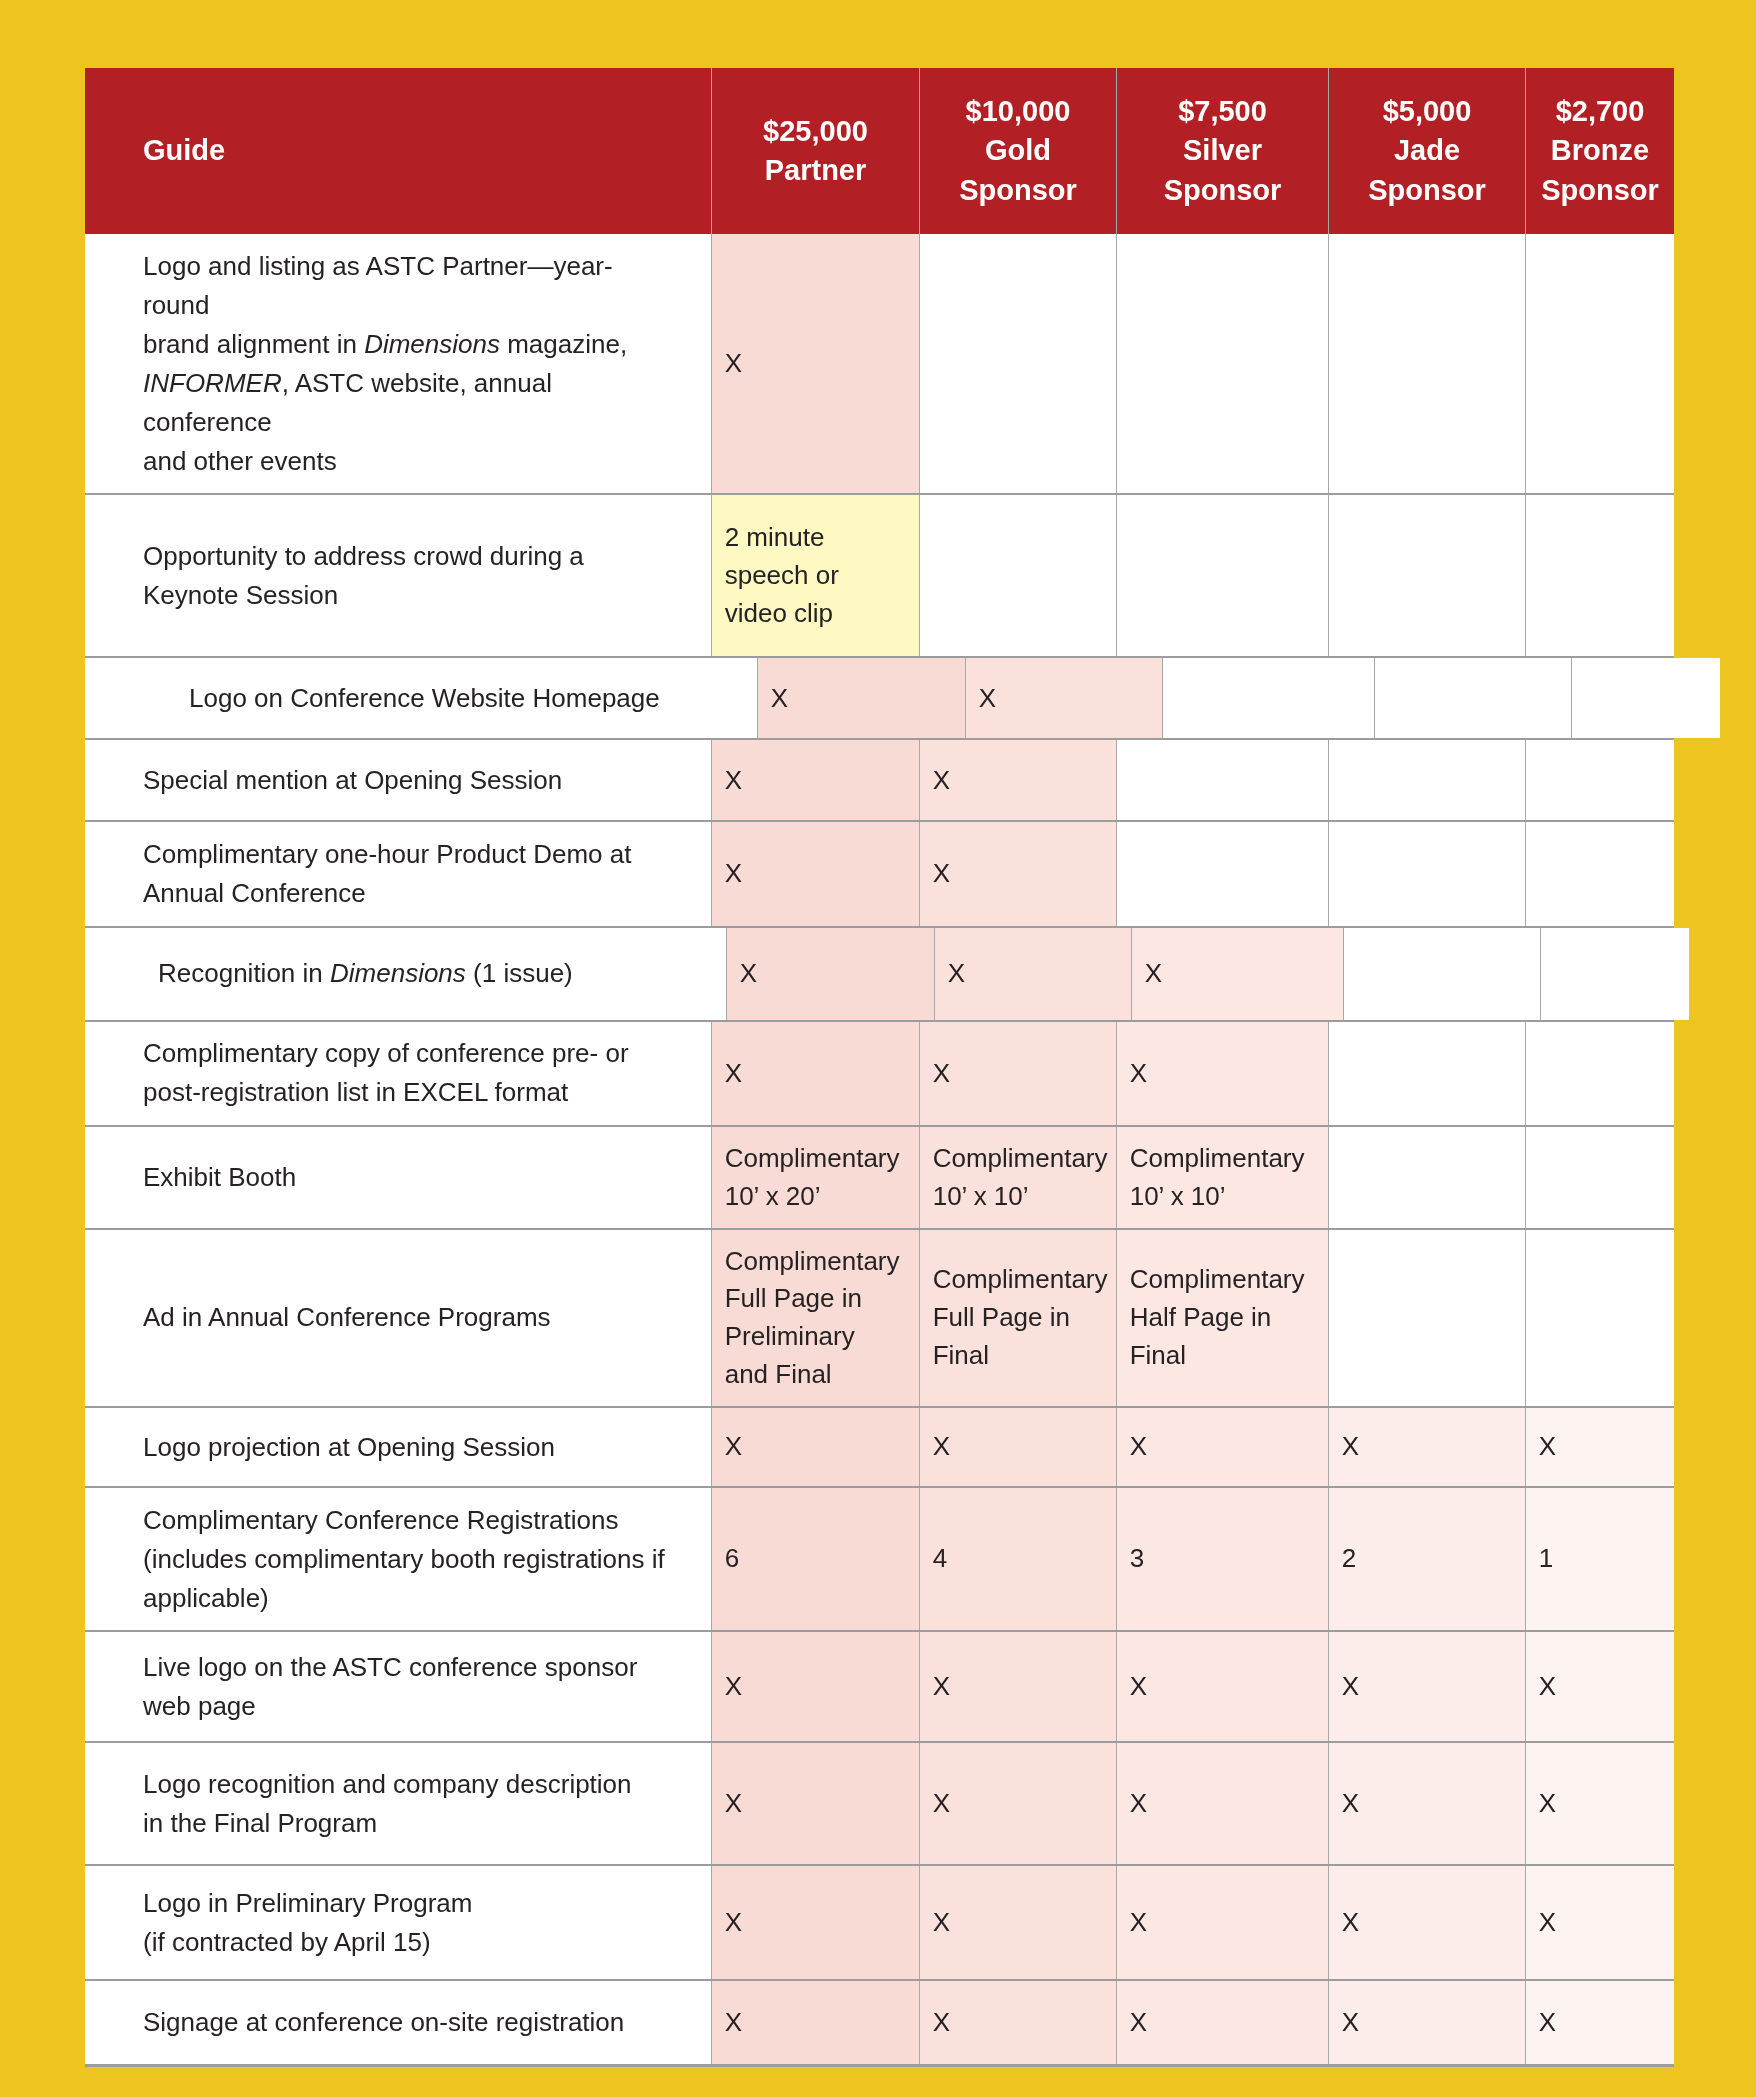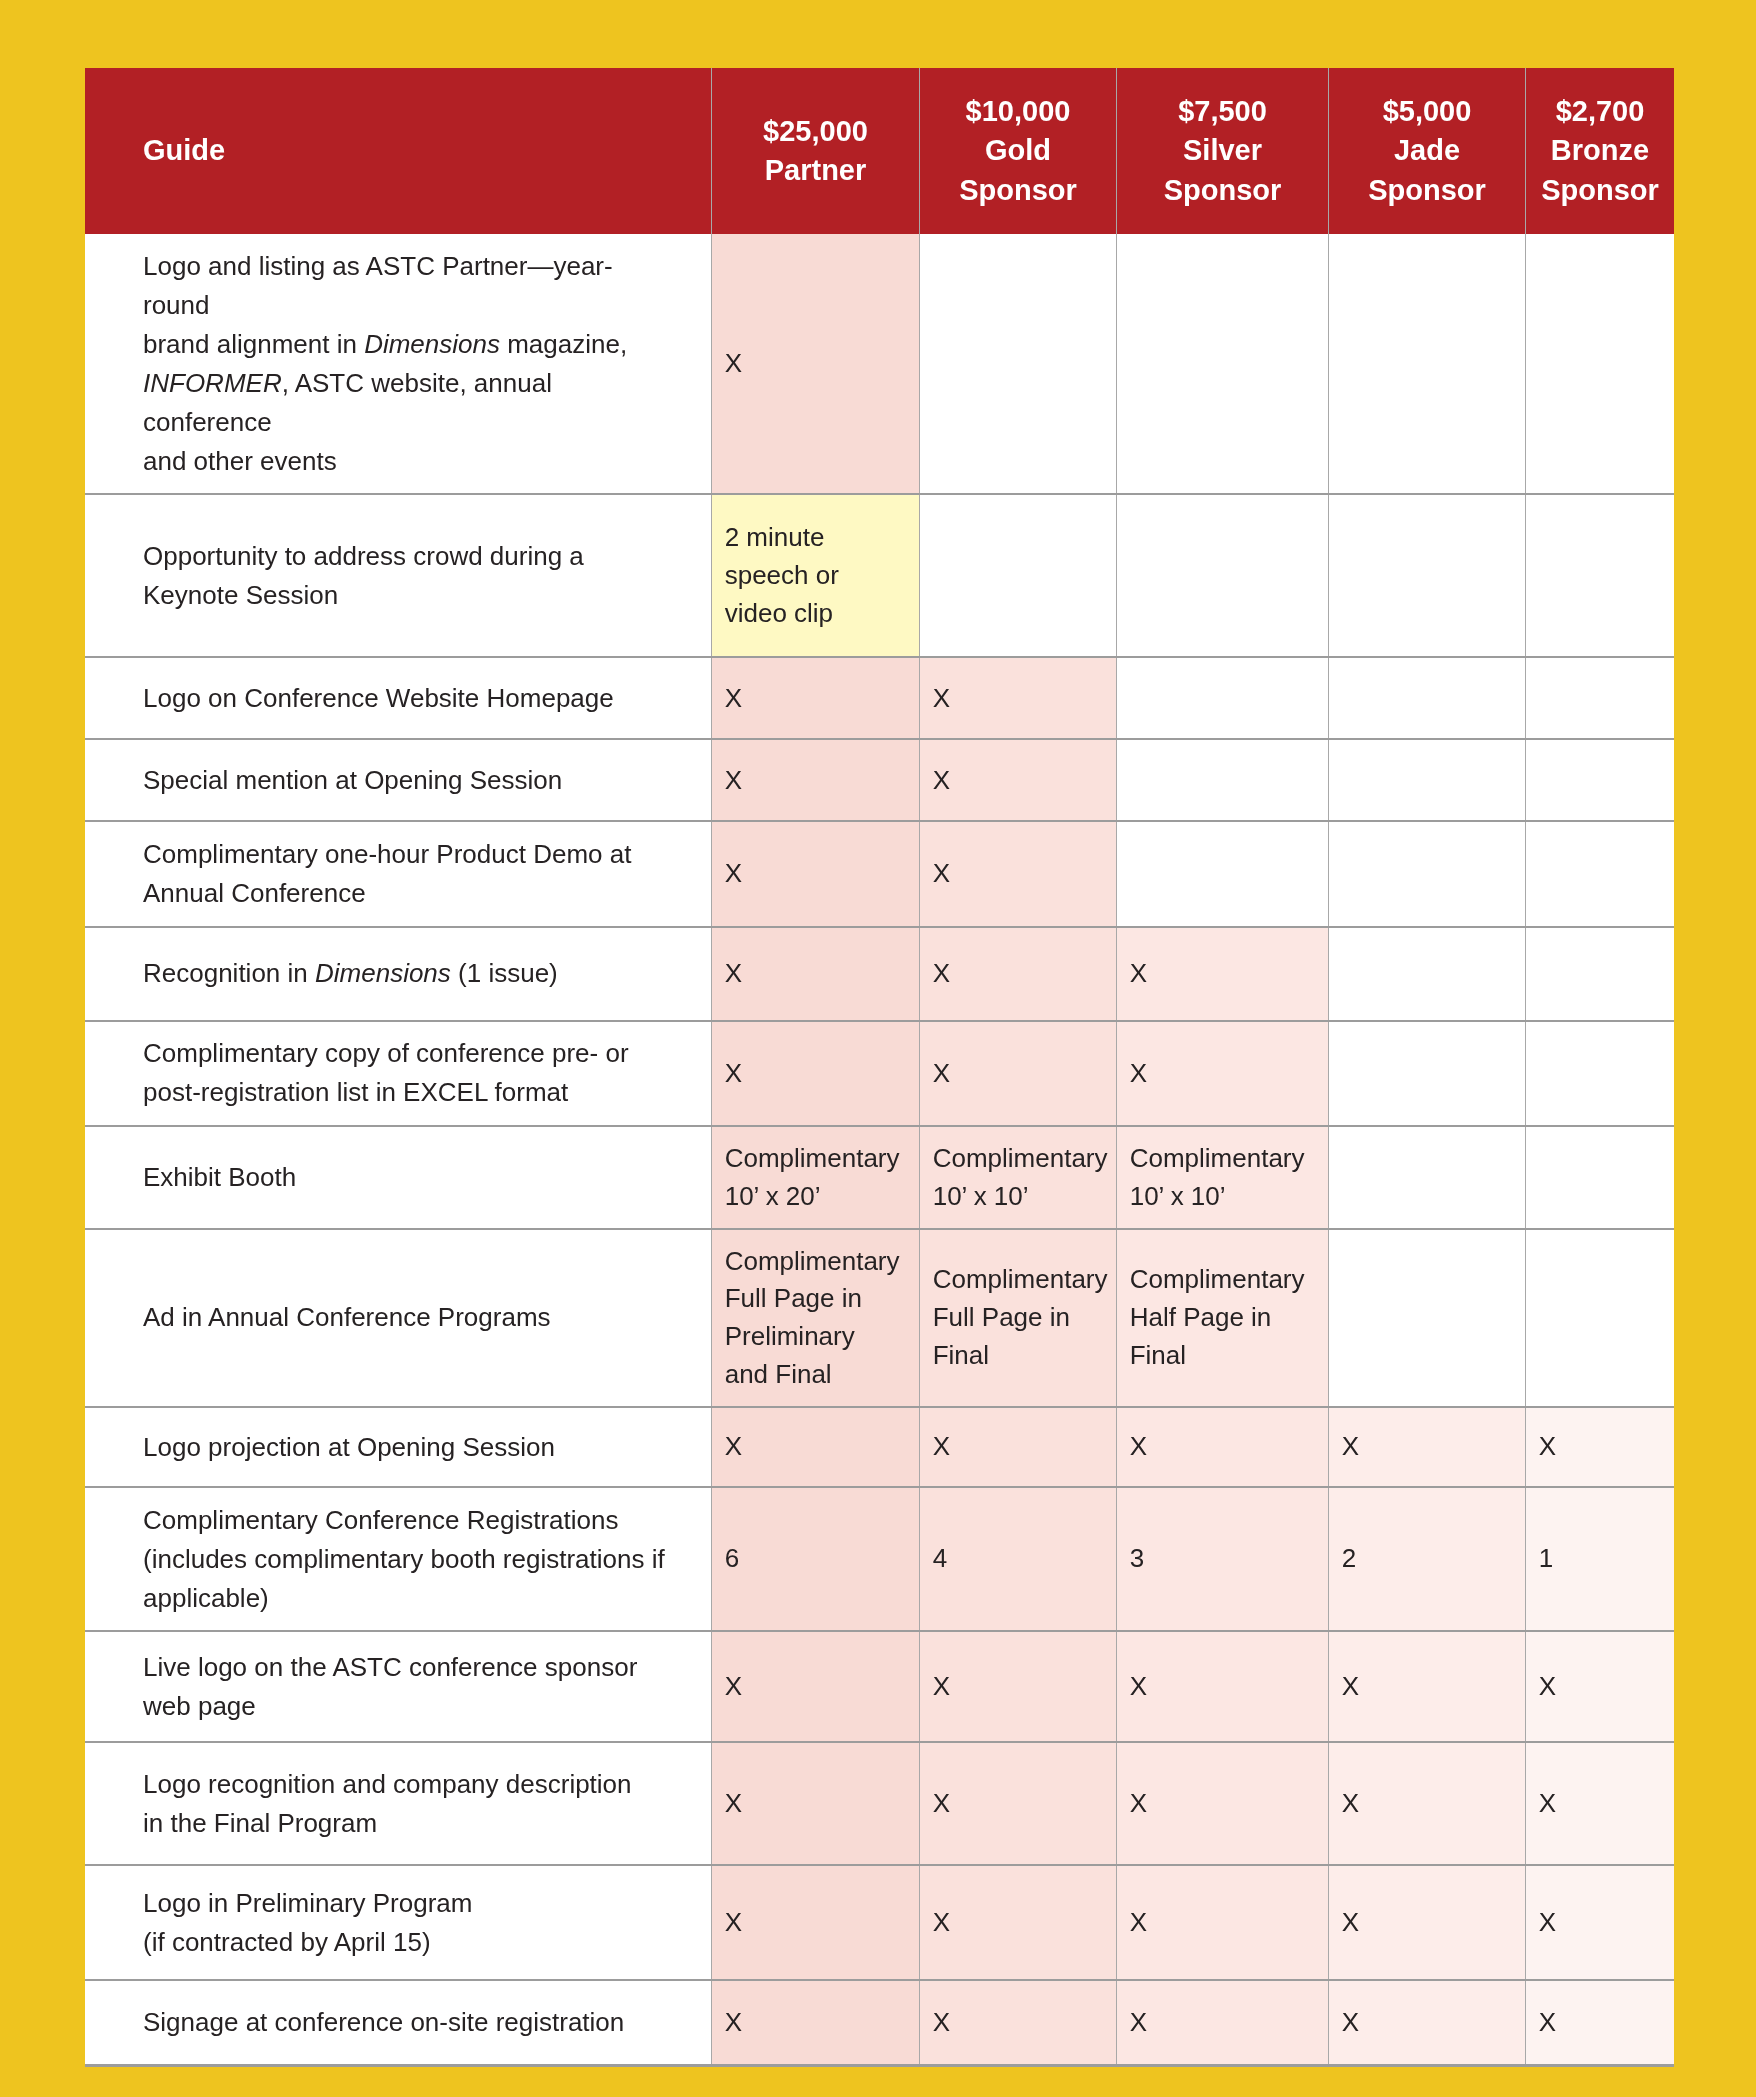--- a/index.html
+++ b/index.html
@@ -147,42 +147,42 @@
         <div class="cell val">
           <div class="txt"></div>
         </div>
         <div class="cell val">
           <div class="txt"></div>
         </div>
         <div class="cell val">
           <div class="txt"></div>
         </div>
       </div>
+      <div class="row body-row" style="min-height: 80px; padding-left: 46px;">
+        <div class="cell benefit">
+          <div class="txt"><span>Logo on Conference Website Homepage</span></div>
+        </div>
+        <div class="cell val" style="background: rgb(248, 219, 213);">
+          <div class="txt">X</div>
+        </div>
+        <div class="cell val" style="background: rgb(250, 225, 220);">
+          <div class="txt">X</div>
+        </div>
+        <div class="cell val">
+          <div class="txt"></div>
+        </div>
+        <div class="cell val">
+          <div class="txt"></div>
+        </div>
+        <div class="cell val">
+          <div class="txt"></div>
+        </div>
+      </div>
       <div class="row body-row" style="min-height: 80px;">
         <div class="cell benefit">
-          <div class="txt"><span>Logo on Conference Website Homepage</span></div>
-        </div>
-        <div class="cell val" style="background: rgb(248, 219, 213);">
-          <div class="txt">X</div>
-        </div>
-        <div class="cell val" style="background: rgb(250, 225, 220);">
-          <div class="txt">X</div>
-        </div>
-        <div class="cell val">
-          <div class="txt"></div>
-        </div>
-        <div class="cell val">
-          <div class="txt"></div>
-        </div>
-        <div class="cell val">
-          <div class="txt"></div>
-        </div>
-      </div>
-      <div class="row body-row" style="min-height: 80px;">
-        <div class="cell benefit">
           <div class="txt"><span>Special mention at Opening Session</span></div>
         </div>
         <div class="cell val" style="background: rgb(248, 219, 213);">
           <div class="txt">X</div>
         </div>
         <div class="cell val" style="background: rgb(250, 225, 220);">
           <div class="txt">X</div>
         </div>
         <div class="cell val">
           <div class="txt"></div>
@@ -207,21 +207,21 @@
         <div class="cell val">
           <div class="txt"></div>
         </div>
         <div class="cell val">
           <div class="txt"></div>
         </div>
         <div class="cell val">
           <div class="txt"></div>
         </div>
       </div>
-      <div class="row body-row" style="min-height: 92px;">
+      <div class="row body-row" style="min-height: 92px; padding-left: 15px;">
         <div class="cell benefit">
           <div class="txt"><span>Recognition in </span><span class="i">Dimensions</span><span> (1 issue)</span></div>
         </div>
         <div class="cell val" style="background: rgb(248, 219, 213);">
           <div class="txt">X</div>
         </div>
         <div class="cell val" style="background: rgb(250, 225, 220);">
           <div class="txt">X</div>
         </div>
         <div class="cell val" style="background: rgb(252, 231, 227);">

